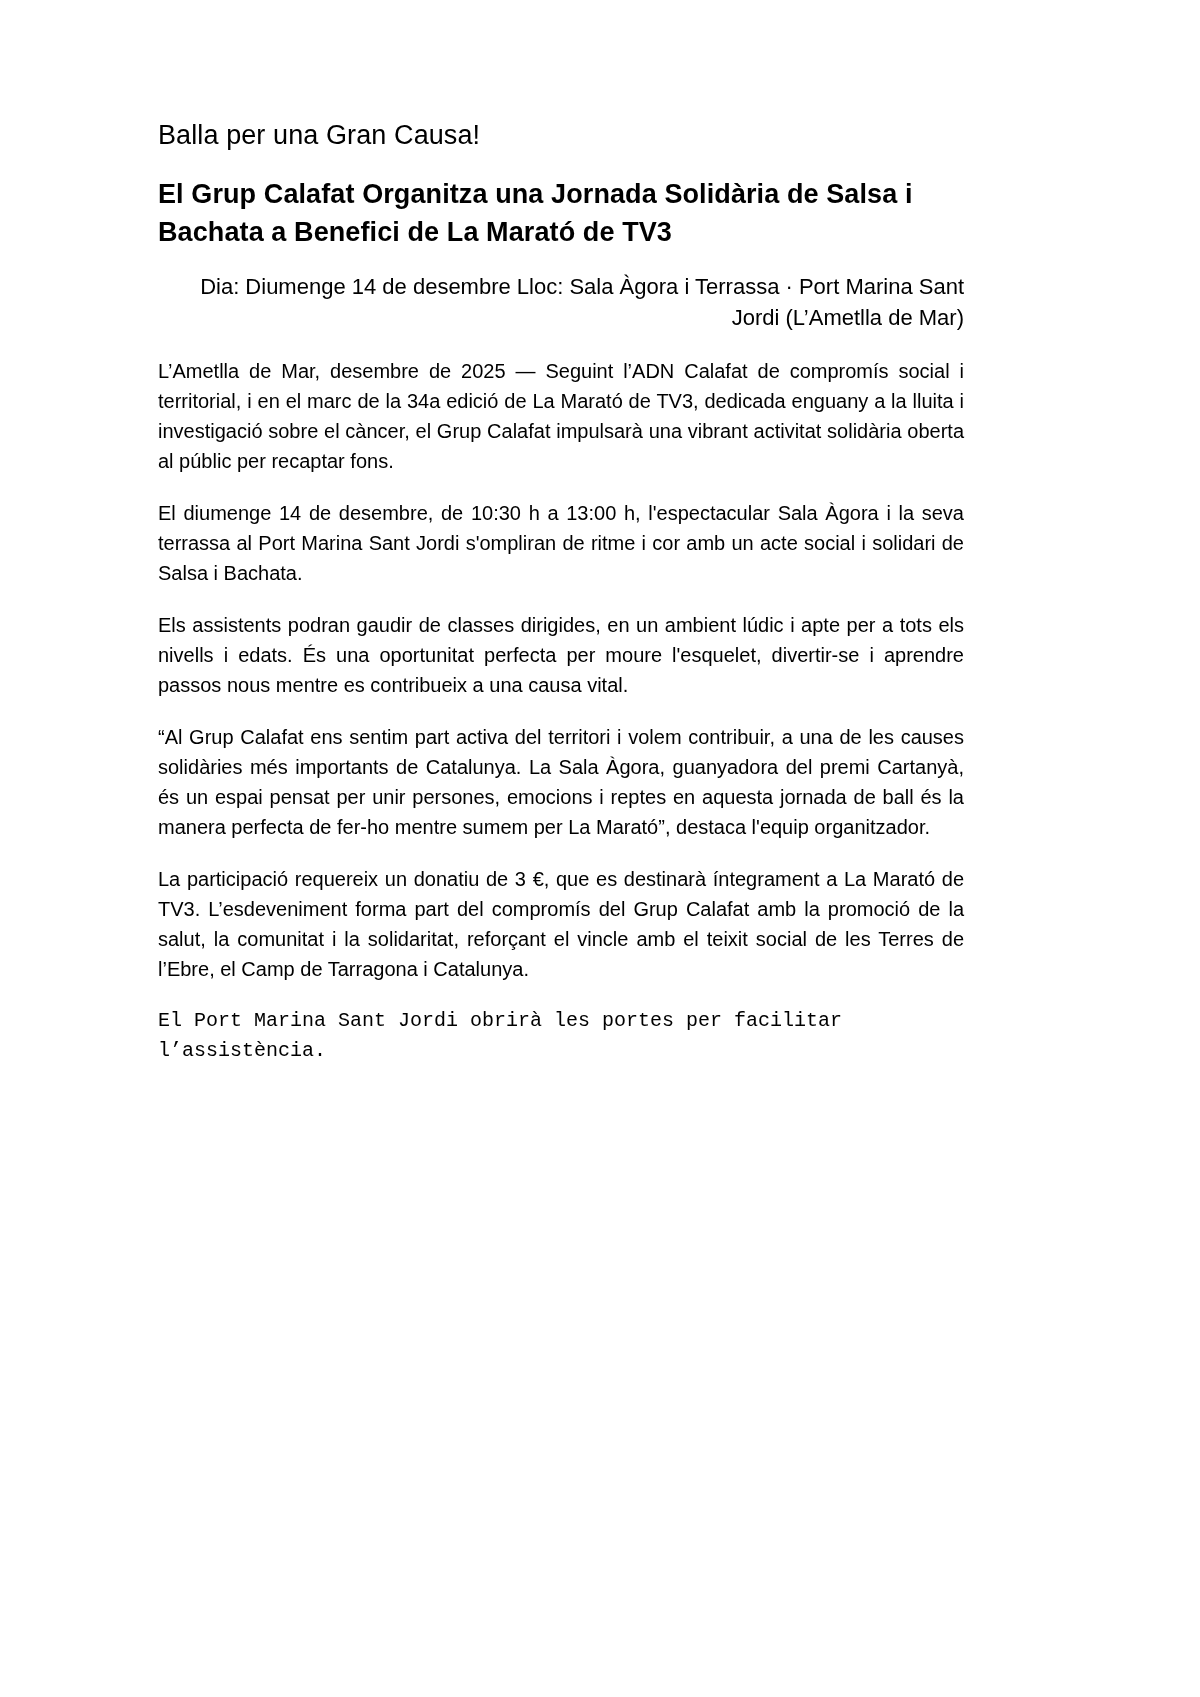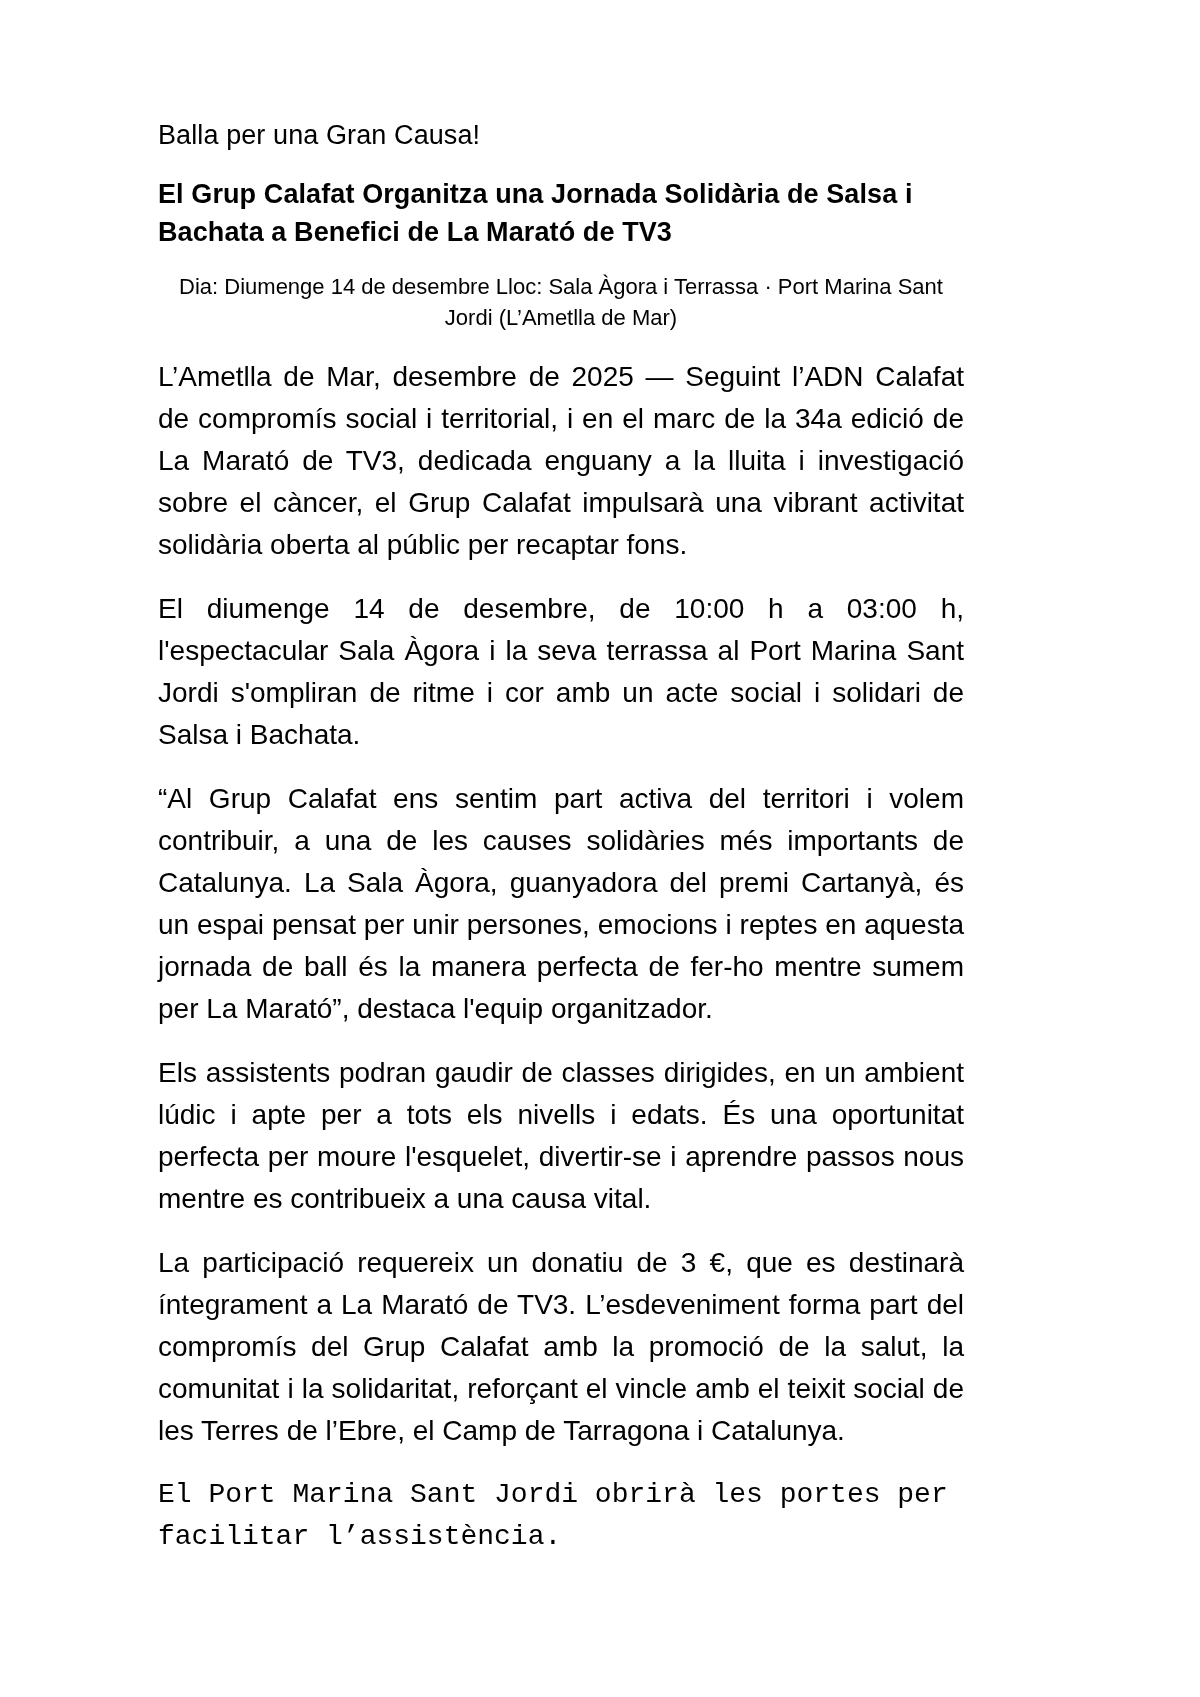--- a/index.html
+++ b/index.html
@@ -36,24 +36,24 @@
     font-size: 27px;
     font-weight: 700;
     line-height: 1.42;
     margin: 0 0 20px 0;
     letter-spacing: 0.1px;
   }
   .meta-line {
     font-size: 22px;
     line-height: 1.42;
     margin: 0 0 22px 0;
-    text-align: center;
+    text-align: right;
   }
   p.para {
-    font-size: 28px;
+    font-size: 20px;
     line-height: 1.5;
     margin: 0 0 22px 0;
     text-align: justify;
     text-justify: inter-word;
   }
   p.para:last-child {
     text-align: left;
     font-family: Liberation Mono, monospace;
   }
 </style>
@@ -64,24 +64,24 @@
   <div class="doc-body">
 
     <h1 class="title-main">Balla per una Gran Causa!</h1>
 
     <h2 class="title-sub">El Grup Calafat Organitza una Jornada Solidària de Salsa i Bachata a Benefici de La Marató de TV3</h2>
 
     <p class="meta-line">Dia: Diumenge 14 de desembre Lloc: Sala Àgora i Terrassa · Port Marina Sant Jordi (L’Ametlla de Mar)</p>
 
     <p class="para">L’Ametlla de Mar, desembre de 2025 — Seguint l’ADN Calafat de compromís social i territorial, i en el marc de la 34a edició de La Marató de TV3, dedicada enguany a la lluita i investigació sobre el càncer, el Grup Calafat impulsarà una vibrant activitat solidària oberta al públic per recaptar fons.</p>
 
-    <p class="para">El diumenge 14 de desembre, de 10:00 h a 03:00 h, l'espectacular Sala Àgora i la seva terrassa al Port Marina Sant Jordi s'ompliran de ritme i cor amb un  acte social i solidari de Salsa i Bachata.</p>
+    <p class="para">El diumenge 14 de desembre, de 10:30 h a 13:00 h, l'espectacular Sala Àgora i la seva terrassa al Port Marina Sant Jordi s'ompliran de ritme i cor amb un  acte social i solidari de Salsa i Bachata.</p>
+
+    <p class="para">Els assistents podran gaudir de classes dirigides, en un ambient lúdic i apte per a tots els nivells i edats. És una oportunitat perfecta per moure l'esquelet, divertir-se i aprendre passos nous mentre es contribueix a una causa vital.</p>
 
     <p class="para">“Al Grup Calafat ens sentim part activa del territori i volem contribuir, a una de les causes solidàries més importants de Catalunya. La Sala Àgora, guanyadora del premi Cartanyà, és un espai pensat per unir persones, emocions i reptes en aquesta jornada de ball és la manera perfecta de fer-ho mentre sumem per La Marató”, destaca l'equip organitzador.</p>
-
-    <p class="para">Els assistents podran gaudir de classes dirigides, en un ambient lúdic i apte per a tots els nivells i edats. És una oportunitat perfecta per moure l'esquelet, divertir-se i aprendre passos nous mentre es contribueix a una causa vital.</p>
 
     <p class="para">La participació requereix un donatiu de 3 €, que es destinarà íntegrament a La Marató de TV3. L’esdeveniment forma part del compromís del Grup Calafat amb la promoció de la salut, la comunitat i la solidaritat, reforçant el vincle amb el teixit social de les Terres de l’Ebre, el Camp de Tarragona i Catalunya.</p>
 
     <p class="para">El Port Marina Sant Jordi obrirà les portes per facilitar l’assistència.</p>
 
   </div>
 </div>
 
 </body></html>

